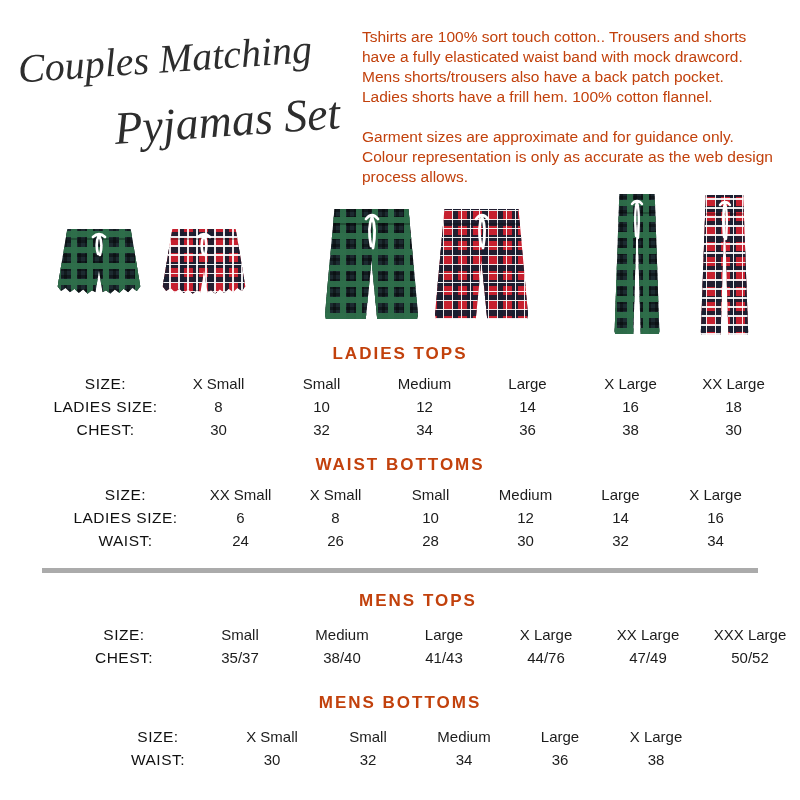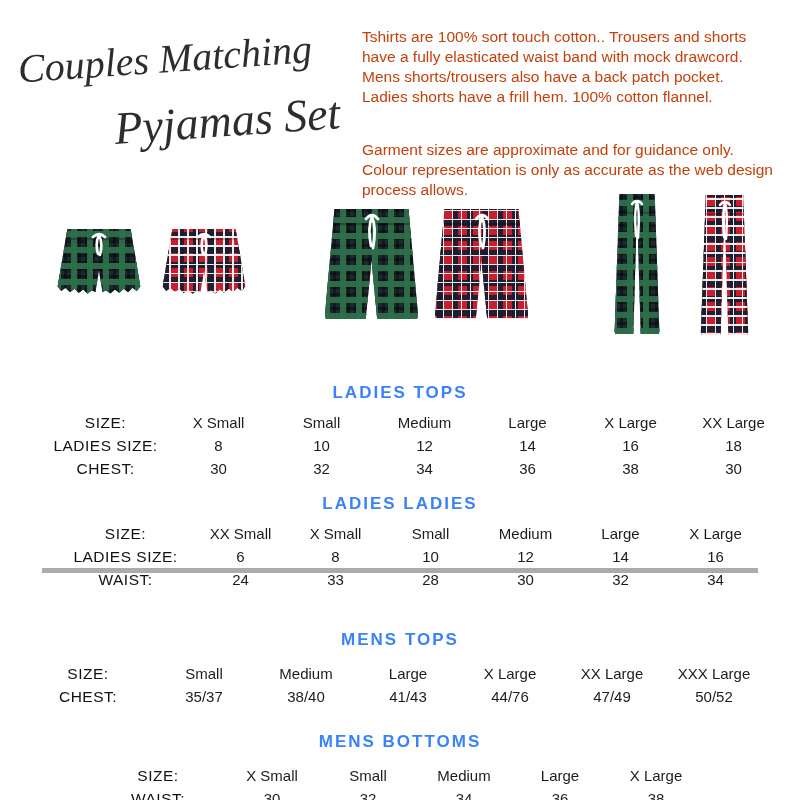--- a/index.html
+++ b/index.html
@@ -16,21 +16,21 @@
   }
   .script { font-family:"Liberation Serif", serif; font-style:italic; font-weight:400; }
   .script-line1 { font-size:40px; white-space:nowrap; }
   .script-line2 { font-size:46px; white-space:nowrap; margin-left:92px; margin-top:16px; }
 
   
   .description { position:absolute; left:362px; top:27px; width:436px; }
   .description p {
     font-size:15.5px; line-height:1.3; color:#c2410c; white-space:pre-line;
   }
-  .description p + p { margin-top:32px; }
+  .description p + p { margin-top:19px; }
 
   
   .product { position:absolute; }
   .garment { position:absolute; inset:0; }
   .garment::after { 
     content:""; position:absolute; left:10%; right:10%; top:13%;
     height:2px; background:rgba(0,0,0,0.25);
   }
   .tartan-green {
     background-color:#1c2a30;
@@ -62,21 +62,21 @@
       49% 22%, 43% 100%, 8% 100%, 7% 98%);
   }
   .drawstring {
     position:absolute; left:50%; transform:translateX(-50%); top:3%;
   }
 
   
   .size-section { position:absolute; left:0; width:800px; }
   .size-title {
     font-size:17px; font-weight:bold; letter-spacing:2px;
-    text-align:center; color:#3b82f6;margin-top:39px;
+    text-align:center; color:#c2410c;
   }
   .tgrid { display:grid; }
   .grid-ladies-tops    { margin-left:44px; margin-top:8px;  grid-template-columns:123px repeat(6,103px); }
   .grid-ladies-bottoms { margin-left:58px; margin-top:8px;  grid-template-columns:135px repeat(6,95px); }
   .grid-mens-tops      { margin-left:23px; margin-top:12px; grid-template-columns:130px repeat(6,102px); }
   .grid-mens-bottoms   { margin-left:92px; margin-top:12px; grid-template-columns:132px repeat(5,96px); }
   .tcell {
     height:23px; display:flex; align-items:center; justify-content:center;
     font-size:15px; color:#1c1c1c;
   }
@@ -170,49 +170,49 @@
         <div class="tcell tvalue">30</div>
         <div class="tcell tvalue">32</div>
         <div class="tcell tvalue">34</div>
         <div class="tcell tvalue">36</div>
         <div class="tcell tvalue">38</div>
         <div class="tcell tvalue">30</div>
       </div>
   </section>
 
   <section class="size-section" style="top:455px;">
-    <h2 class="size-title">LADIES LADIES</h2>
+    <h2 class="size-title">WAIST BOTTOMS</h2>
     <div class="tgrid grid-ladies-bottoms">
         <div class="tcell tlabel">SIZE:</div>
         <div class="tcell tvalue">XX Small</div>
         <div class="tcell tvalue">X Small</div>
         <div class="tcell tvalue">Small</div>
         <div class="tcell tvalue">Medium</div>
         <div class="tcell tvalue">Large</div>
         <div class="tcell tvalue">X Large</div>
         <div class="tcell tlabel">LADIES SIZE:</div>
         <div class="tcell tvalue">6</div>
         <div class="tcell tvalue">8</div>
         <div class="tcell tvalue">10</div>
         <div class="tcell tvalue">12</div>
         <div class="tcell tvalue">14</div>
         <div class="tcell tvalue">16</div>
         <div class="tcell tlabel">WAIST:</div>
         <div class="tcell tvalue">24</div>
-        <div class="tcell tvalue">33</div>
+        <div class="tcell tvalue">26</div>
         <div class="tcell tvalue">28</div>
         <div class="tcell tvalue">30</div>
         <div class="tcell tvalue">32</div>
         <div class="tcell tvalue">34</div>
       </div>
   </section>
 
   <div class="divider"></div>
 
-  <section class="size-section" style="top:591px;">
+  <section class="size-section" style="top:591px;padding-left:36px;">
     <h2 class="size-title">MENS TOPS</h2>
     <div class="tgrid grid-mens-tops">
         <div class="tcell tlabel">SIZE:</div>
         <div class="tcell tvalue">Small</div>
         <div class="tcell tvalue">Medium</div>
         <div class="tcell tvalue">Large</div>
         <div class="tcell tvalue">X Large</div>
         <div class="tcell tvalue">XX Large</div>
         <div class="tcell tvalue">XXX Large</div>
         <div class="tcell tlabel">CHEST:</div>

